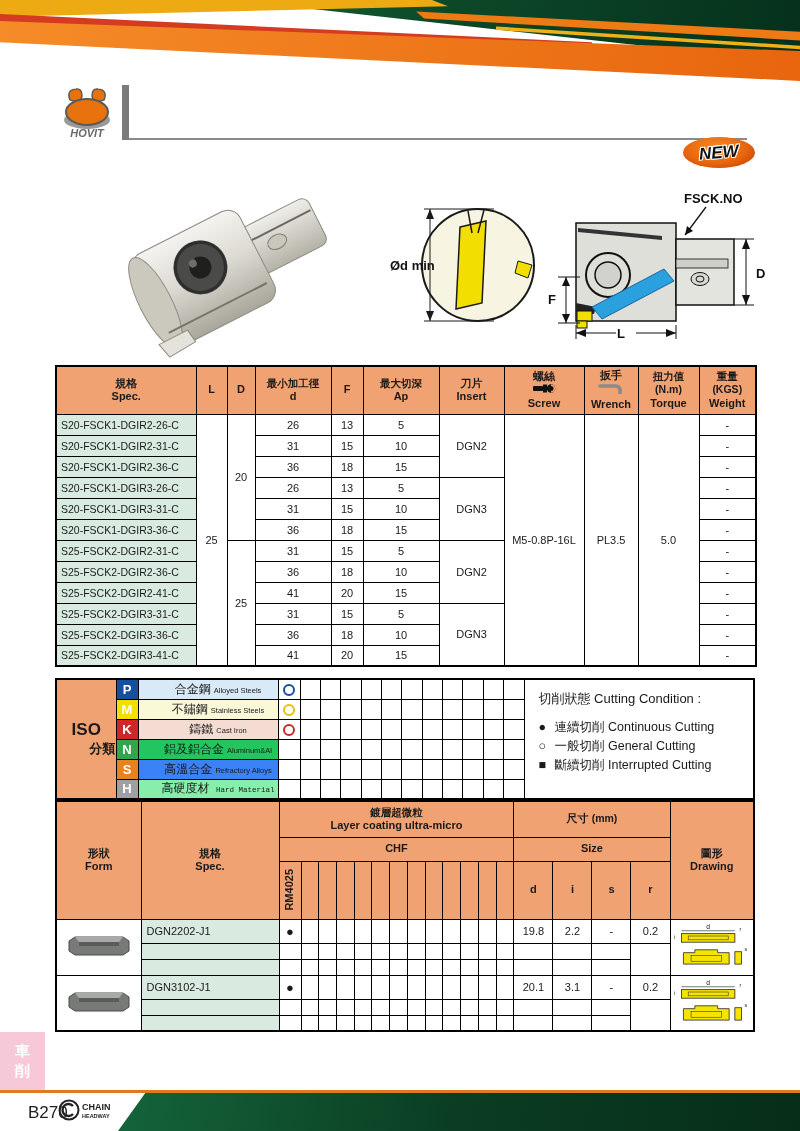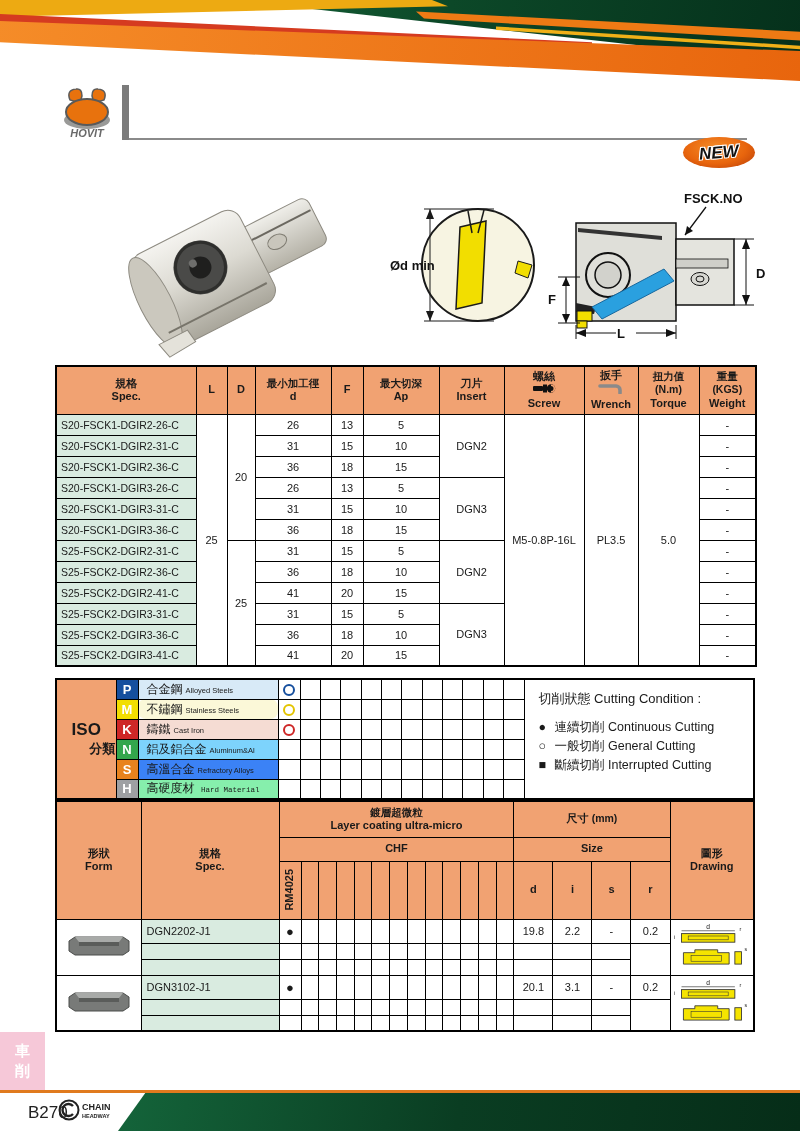--- a/index.html
+++ b/index.html
@@ -34,23 +34,23 @@
   .hd .sm{font-size:10.5px;}
   .sp{background:#D9EBE0;text-align:left;padding-left:4px;font-size:10.5px;}
   .iso{position:absolute;left:55px;top:678px;width:700px;border:2px solid #000;}
   .iso tr{height:20px;}
   .isolab{background:#F1A272;font-weight:bold;}
   .isolab .l1{font-size:17px;}
   .isolab .l2{font-size:13px;font-weight:bold;padding-left:32px;}
   .ltr{color:#fff;font-weight:bold;font-size:13px;}
   .mP{background:#164F9E;} .mM{background:#F2DE00;} .mK{background:#CE2727;}
   .mN{background:#33A64C;} .mS{background:#E8821E;} .mH{background:#9EA0A3;}
-  .rP{background:#D8EAF7;} .rM{background:#FBF8D8;border-radius:8px;} .rK{background:#F5DCD3;}
-  .rN{background:#7dd3fc;margin-top:16px;} .rS{background:#3b82f6;} .rH{background:#86efac;font-family:Liberation Mono, monospace;}
-  .mat{text-align:left;padding-left:8px;white-space:nowrap;}
+  .rP{background:#D8EAF7;} .rM{background:#FBF8D8;} .rK{background:#F5DCD3;}
+  .rN{background:#22c55e;margin-top:16px;} .rS{background:#3b82f6;} .rH{background:#86efac;font-family:Liberation Mono, monospace;}
+  .mat{text-align:center;padding-left:20px;white-space:nowrap;}
   .mat .zh{font-size:12px;}
   .mat .en{font-size:7.5px;}
   .ring{display:inline-block;width:8px;height:8px;border-radius:50%;border:2px solid #333;vertical-align:middle;}
   .ringP{border-color:#164F9E;} .ringM{border-color:#E3C400;} .ringK{border-color:#CE2727;}
   .legend{background:#fff;text-align:left;vertical-align:top;padding:10px 8px 0 14px;}
   .lg-t{font-size:13px;margin-bottom:10px;}
   .lg-i{font-size:12.5px;line-height:1.5;}
   .lg-i .sym{display:inline-block;width:16px;}
   .ct{position:absolute;left:55px;top:800px;width:700px;border:2px solid #000;}
   .ct tr.h1{height:36px;} .ct tr.h2{height:24px;} .ct tr.h3{height:58px;}

